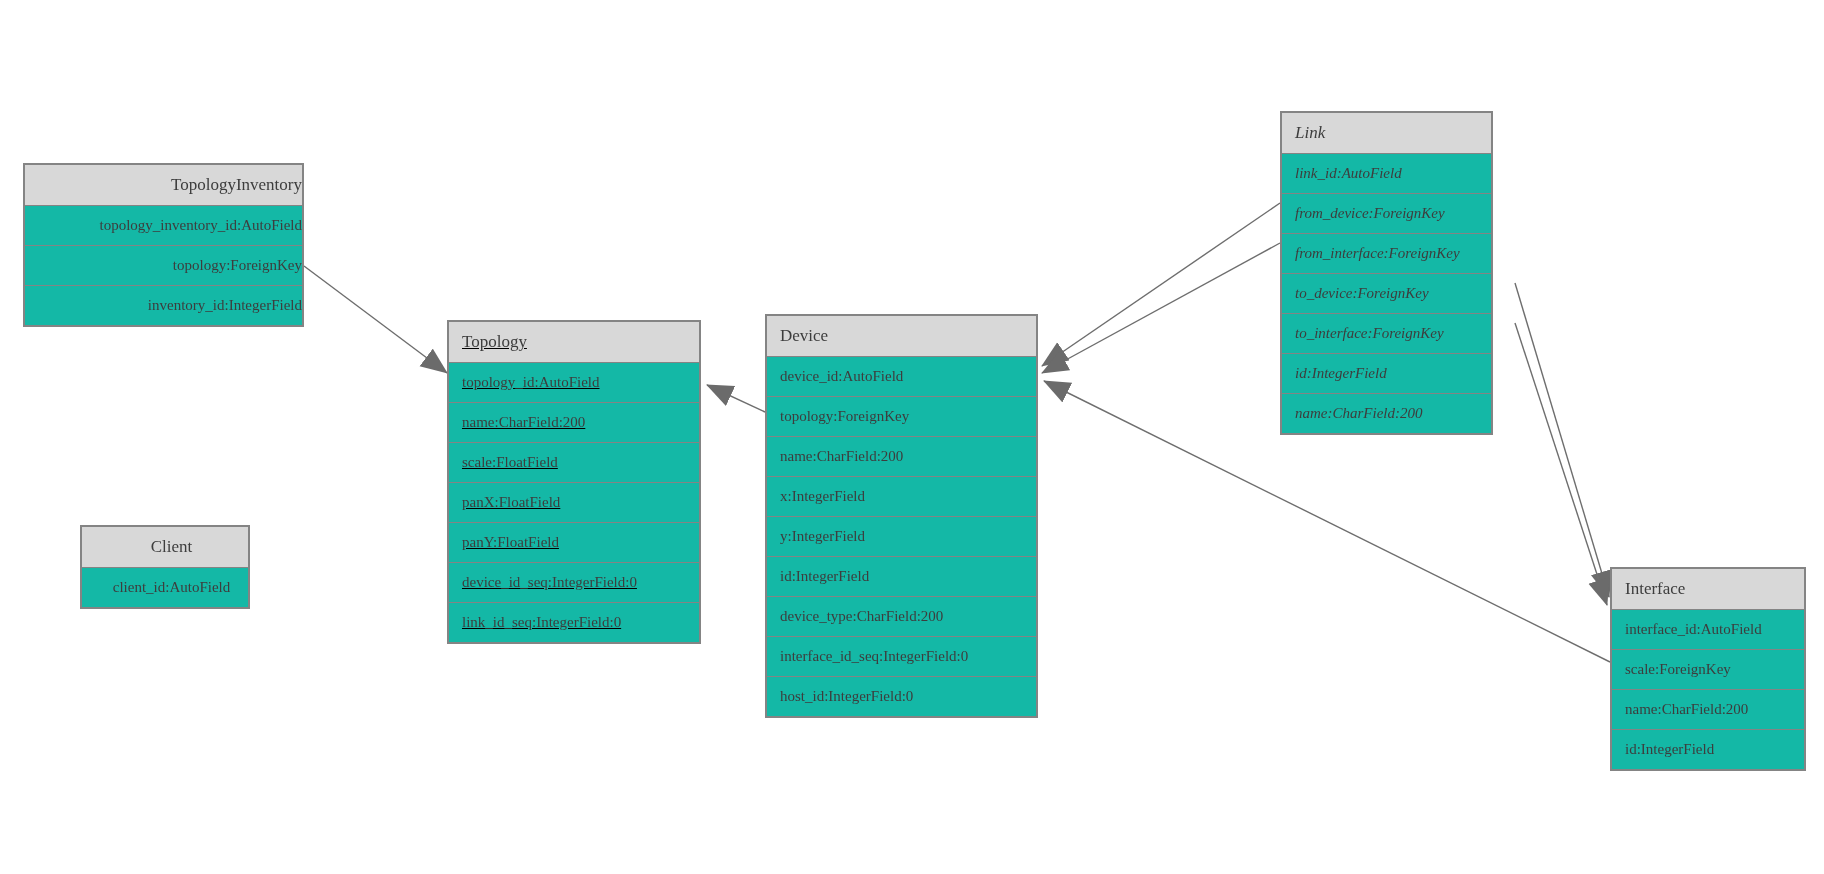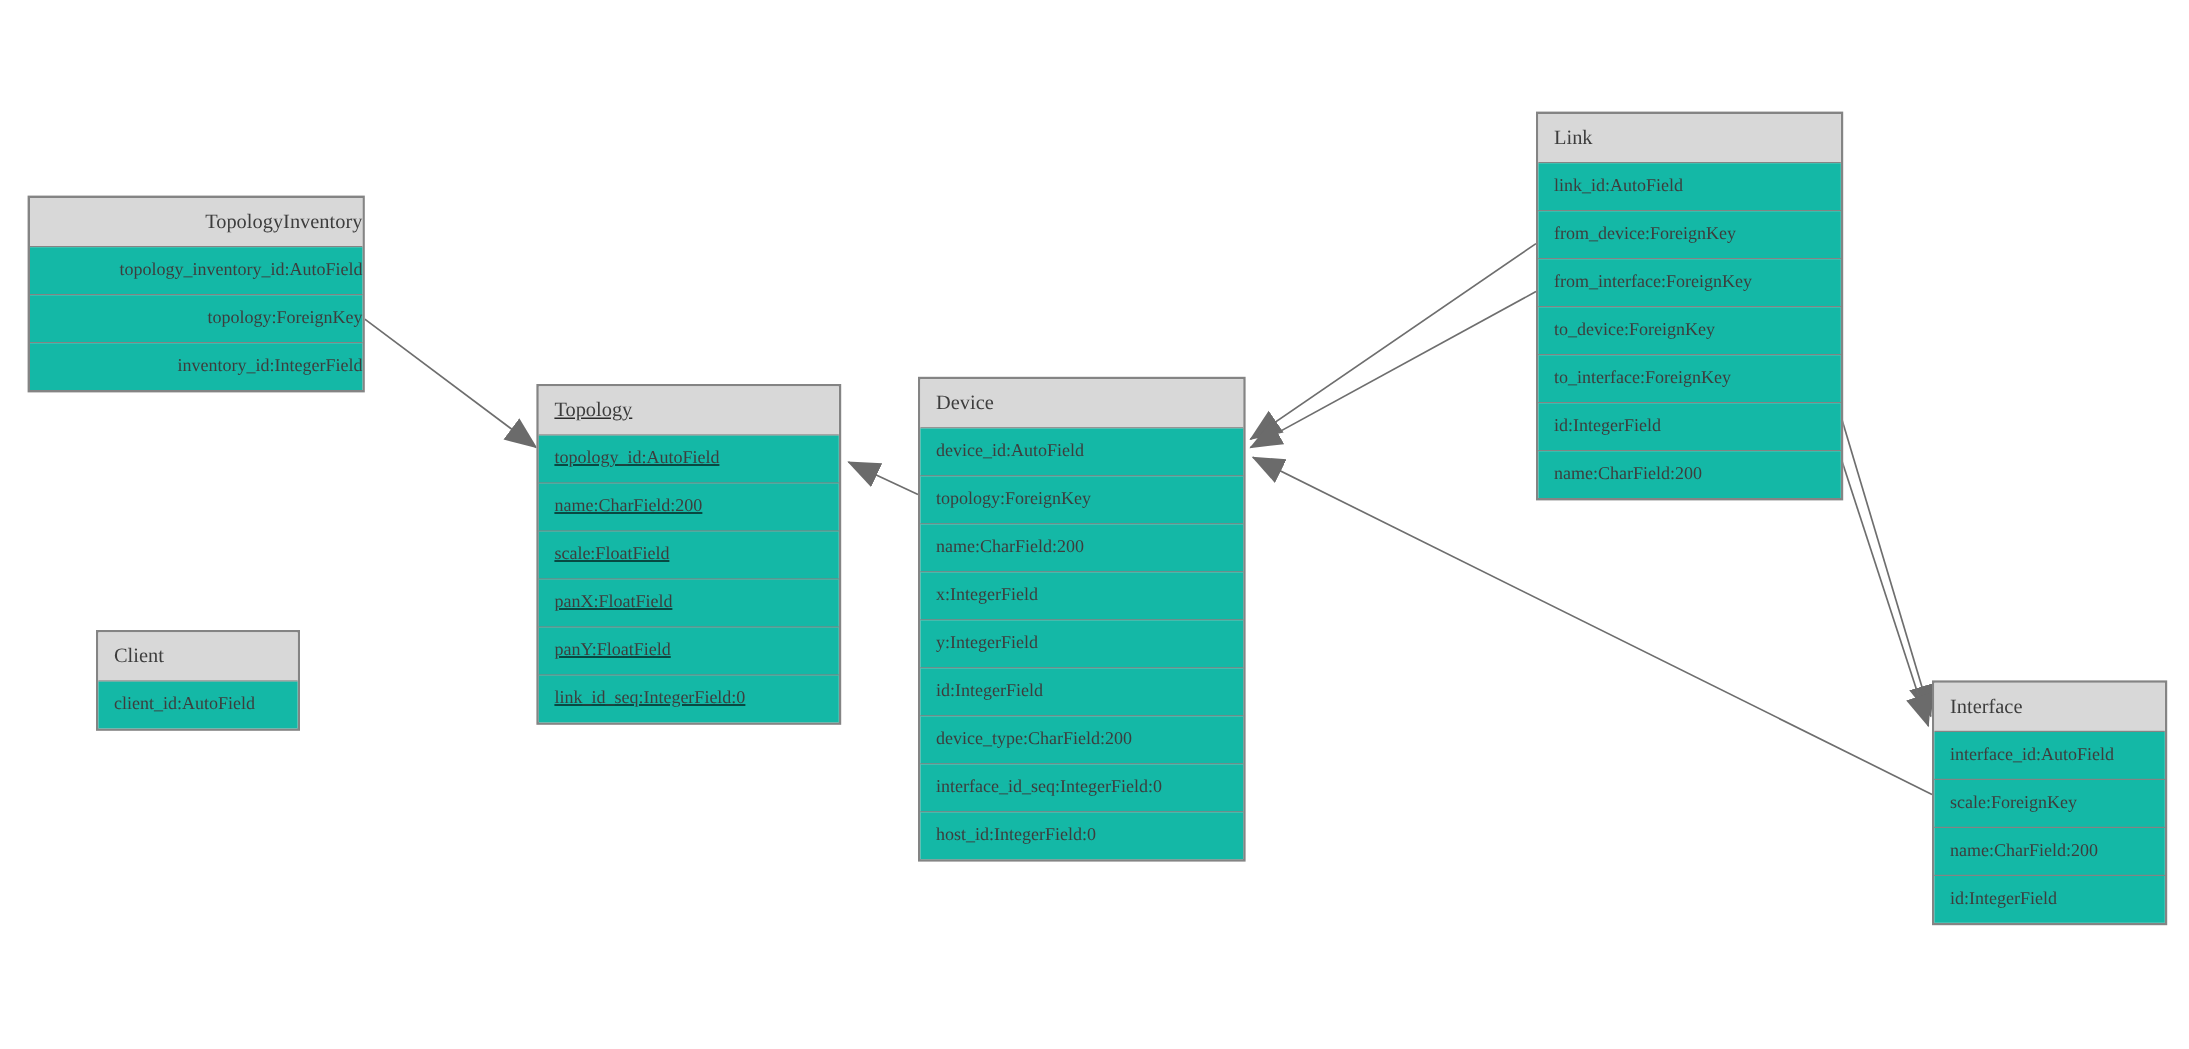--- a/index.html
+++ b/index.html
@@ -62,39 +62,40 @@
         <div class="trow">topology:ForeignKey</div>
         <div class="trow">inventory_id:IntegerField</div>
       </div>
       <div class="etable" style="left: 447px; top: 320px; width: 254px; text-decoration: underline;">
         <div class="thead">Topology</div>
         <div class="trow">topology_id:AutoField</div>
         <div class="trow">name:CharField:200</div>
         <div class="trow">scale:FloatField</div>
         <div class="trow">panX:FloatField</div>
         <div class="trow">panY:FloatField</div>
+        <div class="trow">device_id_seq:IntegerField:0</div>
         <div class="trow">link_id_seq:IntegerField:0</div>
       </div>
-      <div class="etable" style="left: 80px; top: 525px; width: 170px;">
+      <div class="etable" style="left: 80px; top: 525px; width: 170px; text-align: center;">
         <div class="thead">Client</div>
         <div class="trow">client_id:AutoField</div>
       </div>
       <div class="etable" style="left: 765px; top: 314px; width: 273px;">
         <div class="thead">Device</div>
         <div class="trow">device_id:AutoField</div>
         <div class="trow">topology:ForeignKey</div>
         <div class="trow">name:CharField:200</div>
         <div class="trow">x:IntegerField</div>
         <div class="trow">y:IntegerField</div>
         <div class="trow">id:IntegerField</div>
         <div class="trow">device_type:CharField:200</div>
         <div class="trow">interface_id_seq:IntegerField:0</div>
         <div class="trow">host_id:IntegerField:0</div>
       </div>
-      <div class="etable" style="left: 1280px; top: 93px; width: 256px;">
+      <div class="etable" style="left: 1280px; top: 111px; width: 213px; font-style: italic;">
         <div class="thead">Link</div>
         <div class="trow">link_id:AutoField</div>
         <div class="trow">from_device:ForeignKey</div>
         <div class="trow">from_interface:ForeignKey</div>
         <div class="trow">to_device:ForeignKey</div>
         <div class="trow">to_interface:ForeignKey</div>
         <div class="trow">id:IntegerField</div>
         <div class="trow">name:CharField:200</div>
       </div>
       <div class="etable" style="left: 1610px; top: 567px; width: 196px;">

